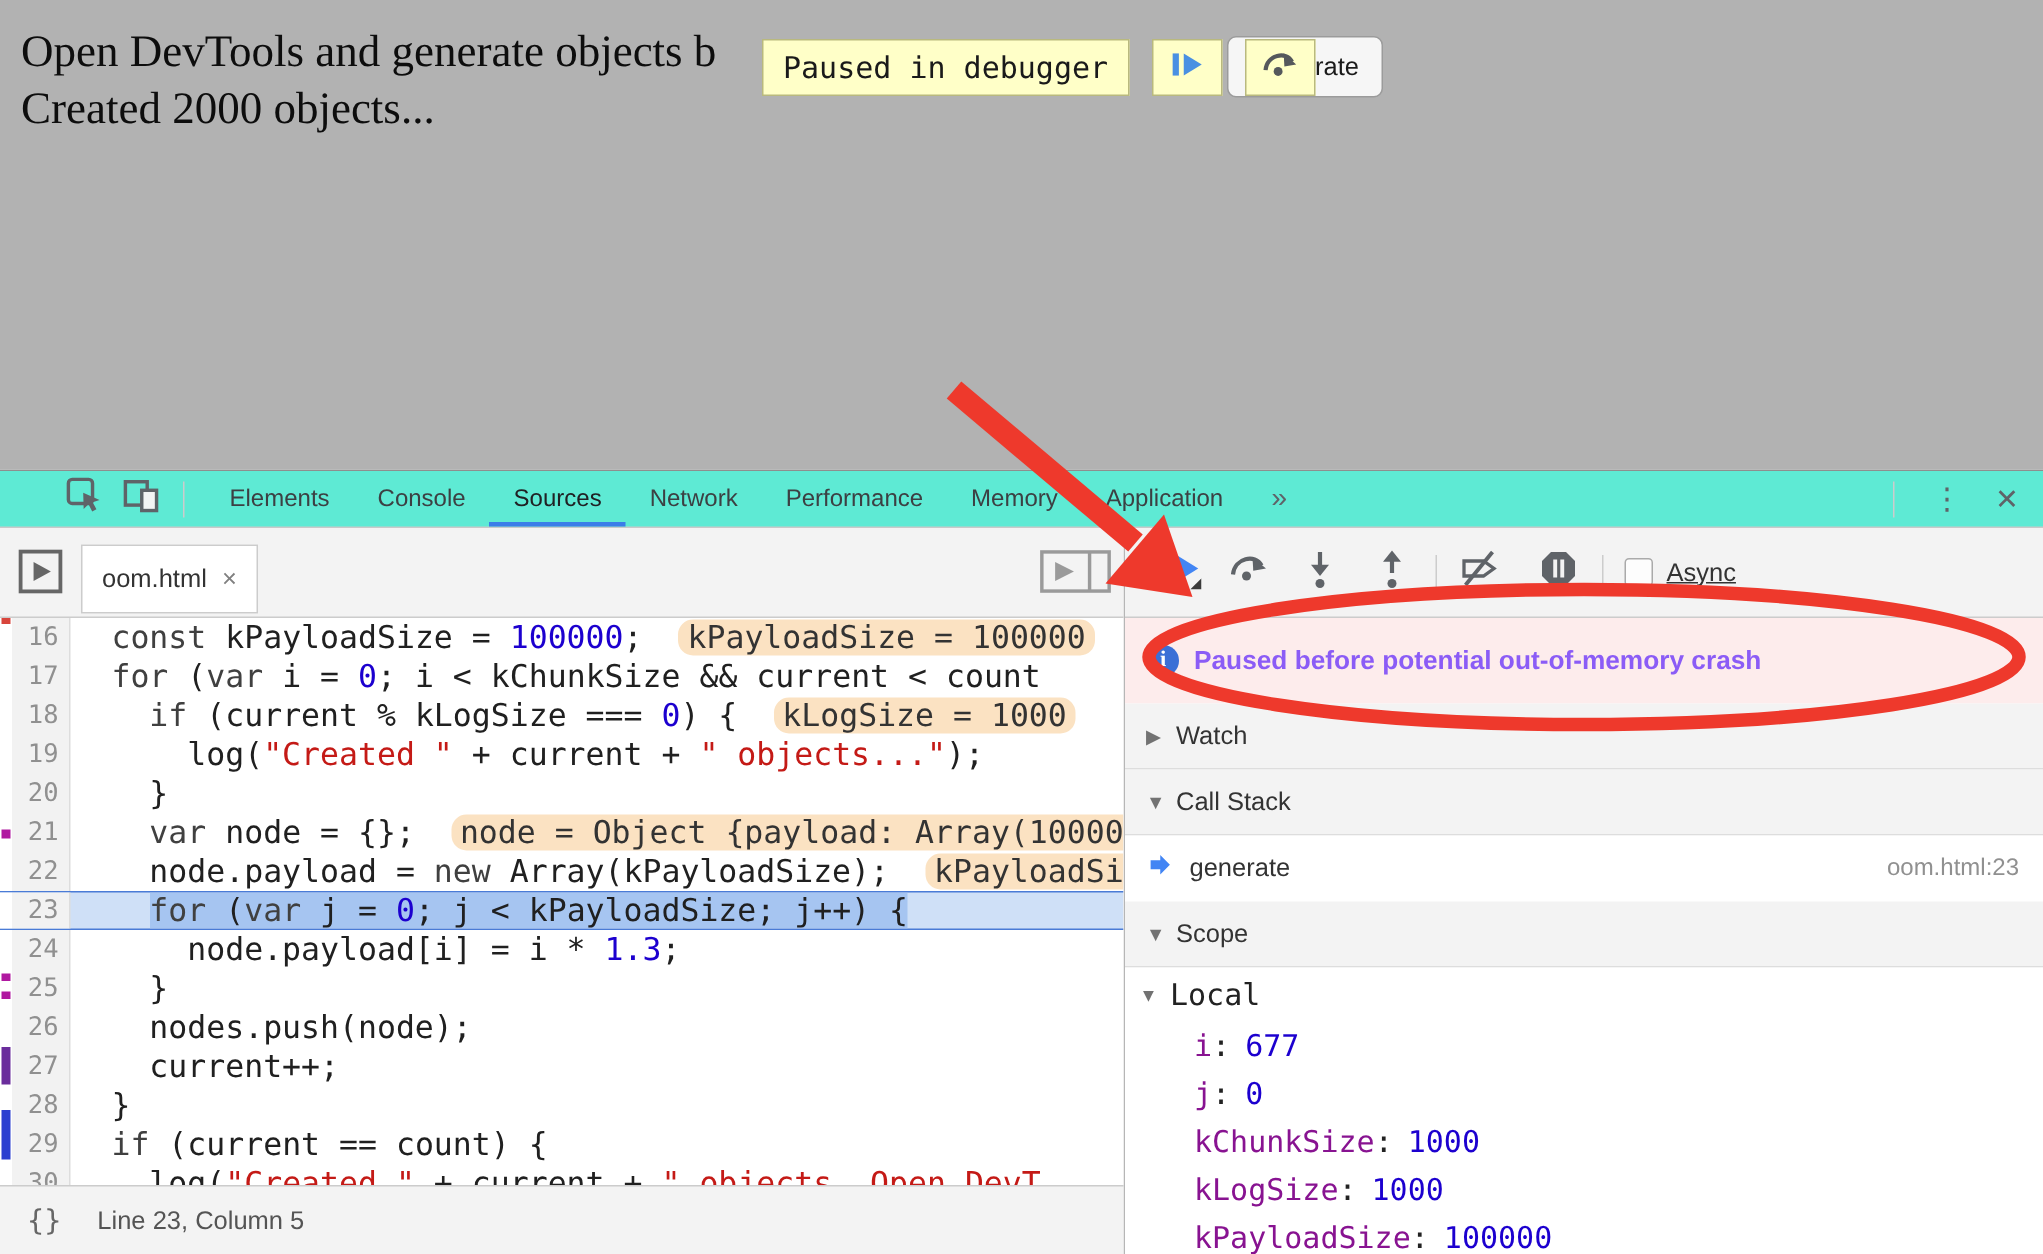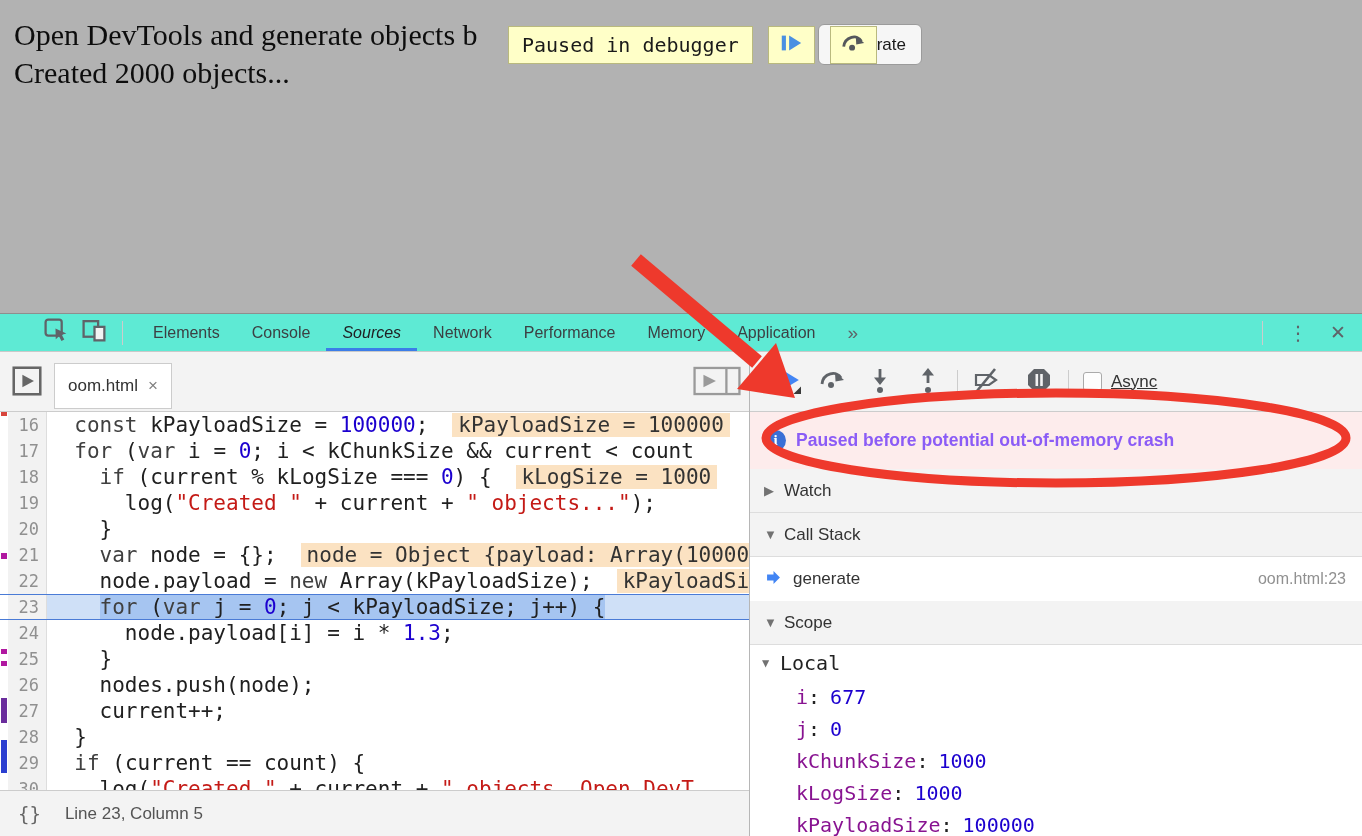--- a/index.html
+++ b/index.html
@@ -26,21 +26,21 @@
 
   
   .devtools { position:absolute; left:0; top:313px; width:1362px; height:523px; background:#f3f3f3; border-top:1px solid #8e8e8e; }
   .main-toolbar { height:38px; border-bottom:1px solid #c9c9c9; display:flex; align-items:stretch; background:#5eead4; }
   .mt-icon { align-self:center; width:28px; height:28px; display:flex; align-items:center; justify-content:center; cursor:pointer; }
   .mt-icon:first-child { margin-left:42px; }
   .mt-icon + .mt-icon { margin-left:10px; }
   .vdiv { align-self:center; width:1px; height:24px; background:#ccc; margin:0 14px; }
   .tabs { display:flex; align-items:stretch; }
   .tab { padding:0 16px; font-size:16px; color:#3c4043; display:flex; align-items:center; cursor:pointer; }
-  .tab.active { color:#202124; border-bottom:3px solid #3b7de8; padding-top:3px;font-style:italic; }
+  .tab.active { color:#202124; border-bottom:3px solid #3b7de8; padding-top:3px; }
   .tab.more { font-size:19px; color:#5f6368; }
   .right-group { margin-left:auto; display:flex; align-items:center; }
   .glyph-btn { font-size:20px; color:#5f6368; padding:0 11px; cursor:pointer; }
   .glyph-btn.close { font-size:19px; padding-right:16px; }
 
   .split { position:absolute; left:0; top:38px; right:0; bottom:0; display:flex; }
 
   
   .editor-pane { width:750px; flex:none; display:flex; flex-direction:column; background:#fff; border-right:1px solid #b6b6b6; }
   .file-tabbar { height:60px; flex:none; background:#f3f3f3; border-bottom:1px solid #ccc; position:relative; }
@@ -60,21 +60,21 @@
   .code-row { display:flex; height:26px; line-height:26px; white-space:pre; }
   .gutter {
     width:47px; flex:none; text-align:right; padding-right:7px;
     background:linear-gradient(to right, #ffffff 8px, #f2f2f2 8px);
     border-right:1px solid #ddd; color:#909090; font-size:17px; cursor:pointer;
   }
   .code-text { flex:1; overflow:hidden; padding-left:2px; color:#202020; }
   .tok-kw { color:#404040; }
   .tok-num { color:#1c00cf; }
   .tok-str { color:#c41a16; }
-  .hint { background:#fbe2c2; color:#333; margin-left:24px; padding:0 6px; }
+  .hint { background:#fbe2c2; color:#333; margin-left:24px; padding:0 6px;border-radius:10px; }
   .code-row.exec { background:#cfe0f7; border-top:1px solid #4a7bd6; border-bottom:1px solid #4a7bd6; line-height:24px; }
   .code-row.exec .gutter { background:linear-gradient(to right, #ffffff 8px, #f2f2f2 8px); }
   .sel { background:#a6c5f1; }
   .edge-mark { position:absolute; left:1px; width:6px; z-index:3; }
 
   .status-bar { height:47px; flex:none; margin-top:auto; background:#f3f3f3; border-top:1px solid #ccc; display:flex; align-items:center; }
   .braces { font-family:"DejaVu Sans Mono", monospace; font-size:19px; color:#666; margin-left:18px; cursor:pointer; }
   .cursor-pos { font-size:17px; color:#545454; margin-left:24px; }
 
   

